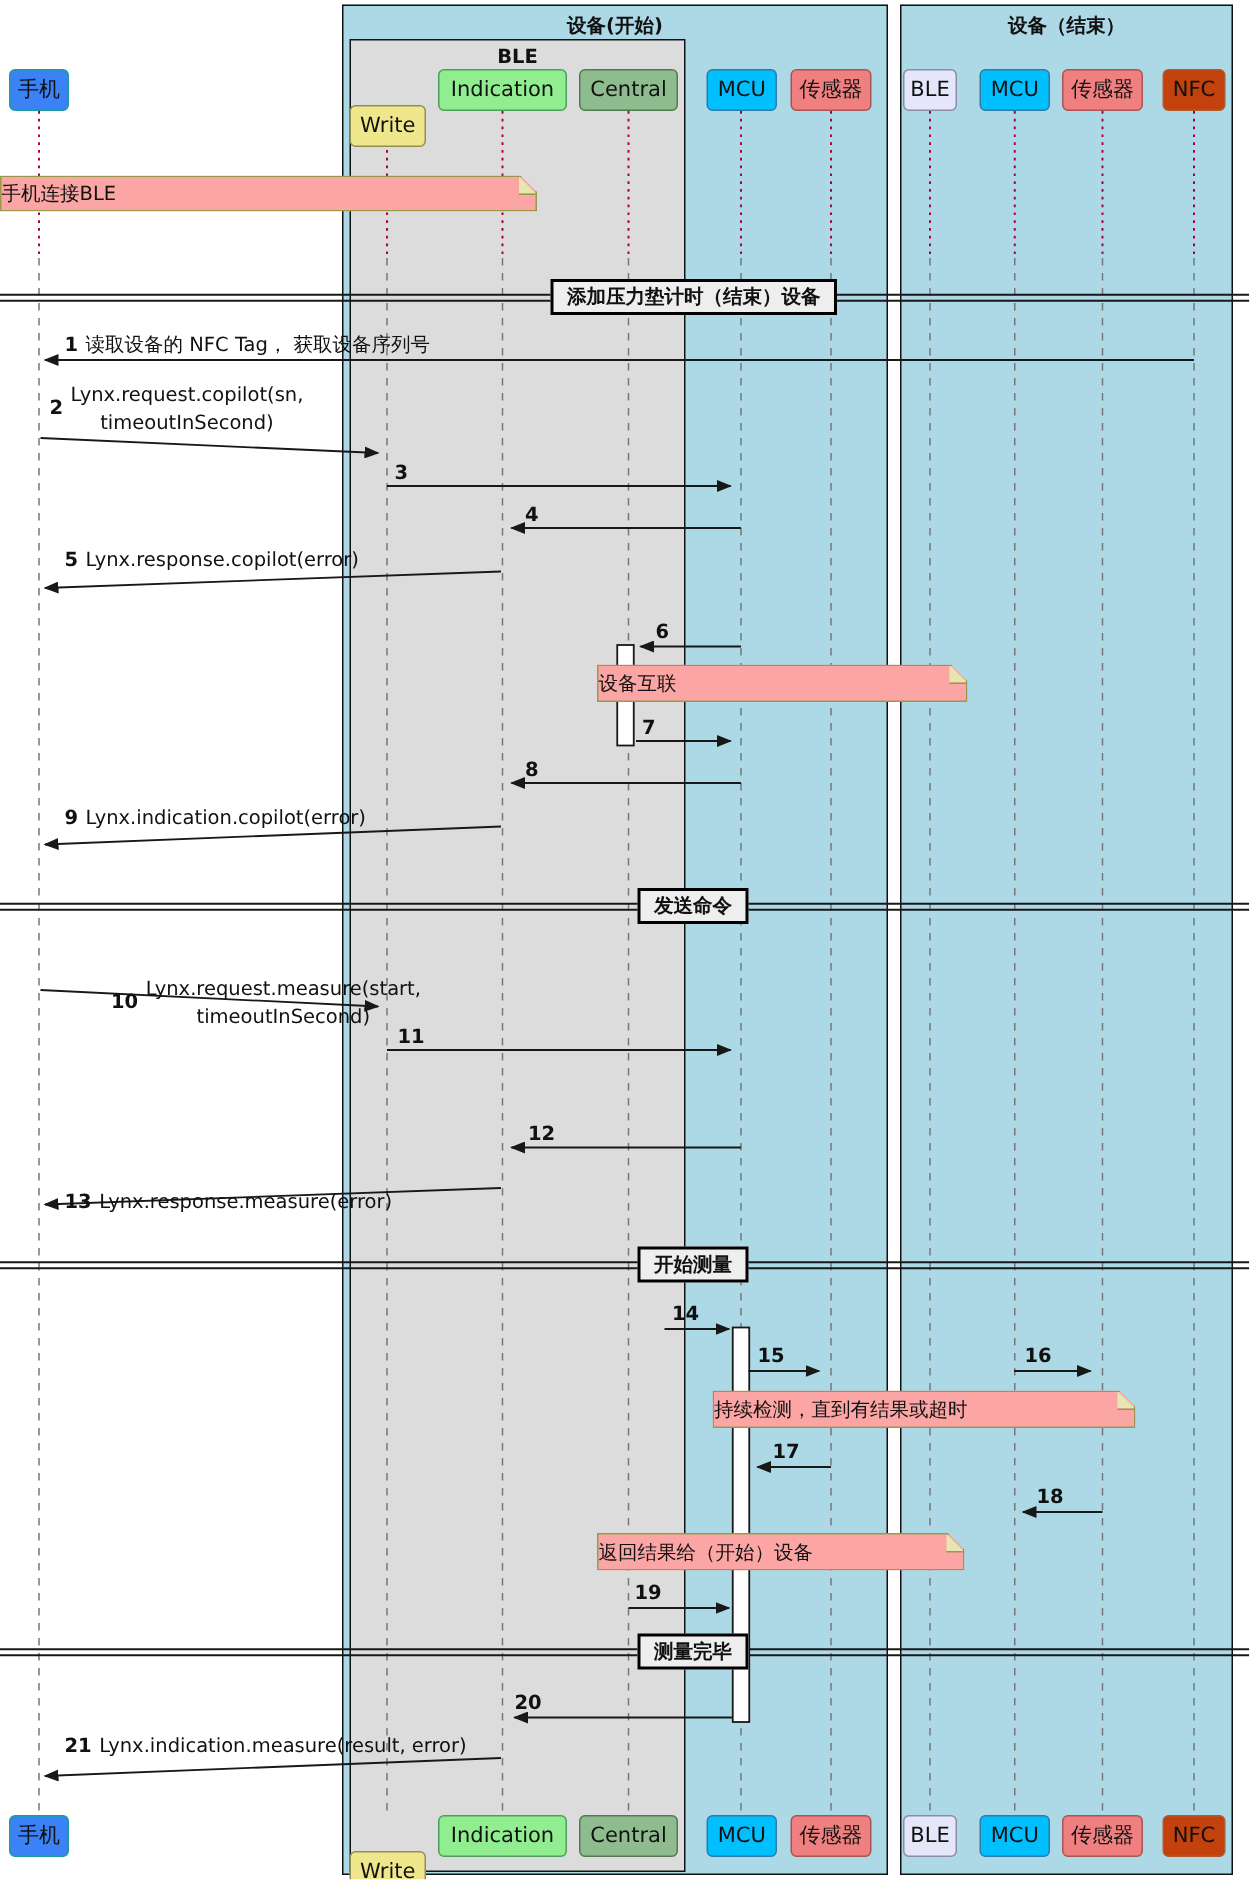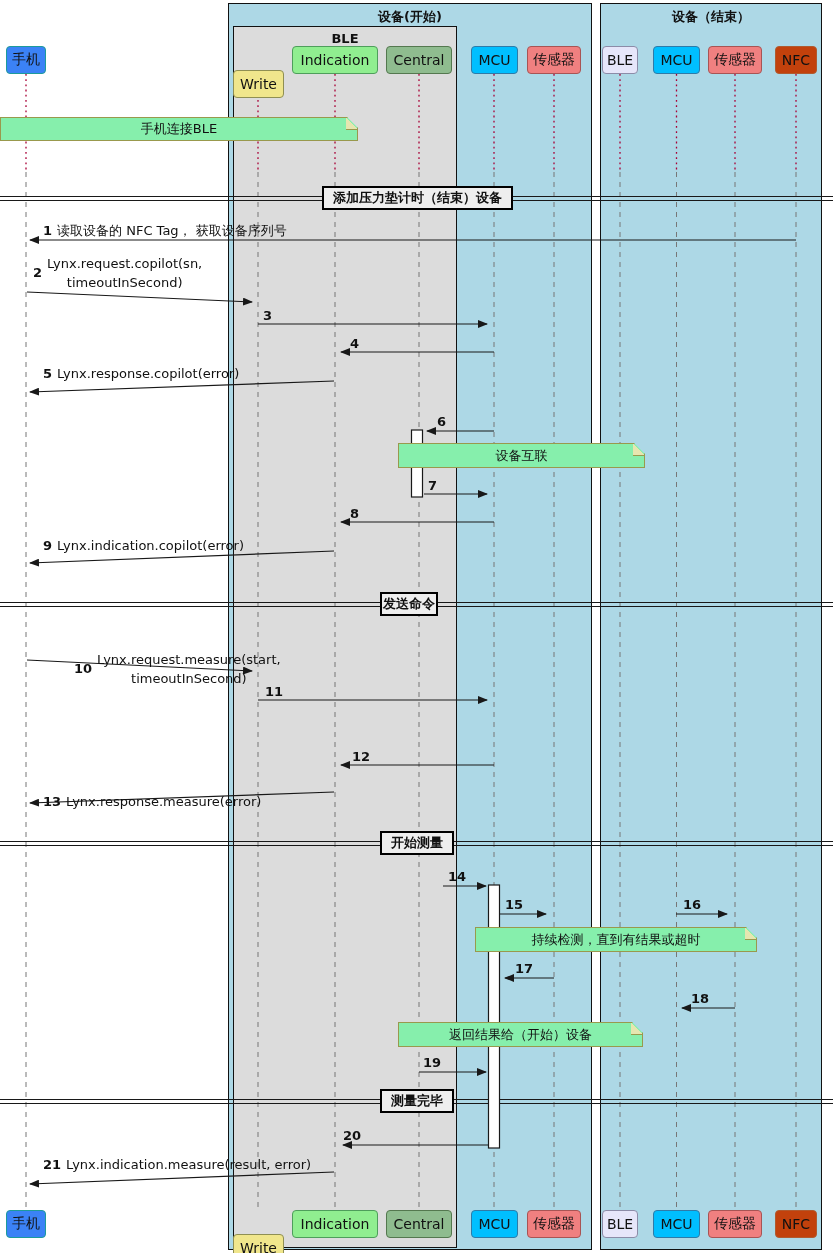--- a/index.html
+++ b/index.html
@@ -13,24 +13,24 @@
         display:flex;align-items:center;justify-content:center;font-size:14px;z-index:2;}
   .phone{background:#3b82f6;border-color:#1D9B9B;}
   .write{background:#F0E68C;border-color:#8F8F53;margin-top:24px;}
   .ind{background:#90EE90;border-color:#4E9E5B;}
   .central{background:#8FBC8F;border-color:#54784F;}
   .mcu{background:#00BFFF;border-color:#2E7BA8;}
   .sensor{background:#F08080;border-color:#A85454;}
   .ble2{background:#E6E6FA;border-color:#8C8CA8;}
   .nfc{background:#c2410c;border-color:#B05A2F;}
   .divbox{position:absolute;height:24px;box-sizing:border-box;border:2px solid #000;background:#EEEEEE;
-          display:flex;align-items:center;justify-content:center;font-size:13px;font-weight:bold;z-index:2;}
-  .note{position:absolute;background:#86efac;border:1px solid #99994D;box-sizing:border-box;
+          display:flex;align-items:center;justify-content:center;font-size:13px;font-weight:bold;z-index:2;margin-left:45px;}
+  .note{position:absolute;background:#fca5a5;border:1px solid #99994D;box-sizing:border-box;
         clip-path:polygon(0 0,calc(100% - 11px) 0,100% 11px,100% 100%,0 100%);
-        display:flex;align-items:center;justify-content:center;font-size:13px;z-index:2;}
+        display:flex;align-items:center;font-size:13px;z-index:2;}
   .fold{position:absolute;top:0;right:0;width:11px;height:11px;
         background:linear-gradient(225deg,transparent 48%,#E6E6B0 48%);
         border-bottom:1px solid #99994D;}
   .mlabel{position:absolute;font-size:13px;white-space:nowrap;z-index:2;display:flex;align-items:center;line-height:1.45;}
   .mnum{font-weight:bold;margin-right:5px;}
   .mlines{display:inline-block;text-align:center;}
 </style>
 </head>
 <body>
 
@@ -131,21 +131,21 @@
   <div class="pbox ind" style="left:292px;top:1210px;width:86px;">Indication</div>
   <div class="pbox central" style="left:386px;top:1210px;width:66px;">Central</div>
   <div class="pbox mcu" style="left:471px;top:1210px;width:47px;">MCU</div>
   <div class="pbox sensor" style="left:527px;top:1210px;width:54px;">传感器</div>
   <div class="pbox ble2" style="left:602px;top:1210px;width:36px;">BLE</div>
   <div class="pbox mcu" style="left:653px;top:1210px;width:47px;">MCU</div>
   <div class="pbox sensor" style="left:708px;top:1210px;width:54px;">传感器</div>
   <div class="pbox nfc" style="left:775px;top:1210px;width:42px;">NFC</div>
 
   <div class="divbox" style="left:322px;top:186px;width:191px;">添加压力垫计时（结束）设备</div>
-  <div class="divbox" style="left:380px;top:592px;width:58px;">发送命令</div>
+  <div class="divbox" style="left:380px;top:592px;width:74px;">发送命令</div>
   <div class="divbox" style="left:380px;top:831px;width:74px;">开始测量</div>
   <div class="divbox" style="left:380px;top:1089px;width:74px;">测量完毕</div>
 
   <div class="note" style="left:0px;top:117px;width:358px;height:24px;">
     <span>手机连接BLE</span>
     <span class="fold"></span>
   </div>
   <div class="note" style="left:398px;top:443px;width:247px;height:25px;">
     <span>设备互联</span>
     <span class="fold"></span>

